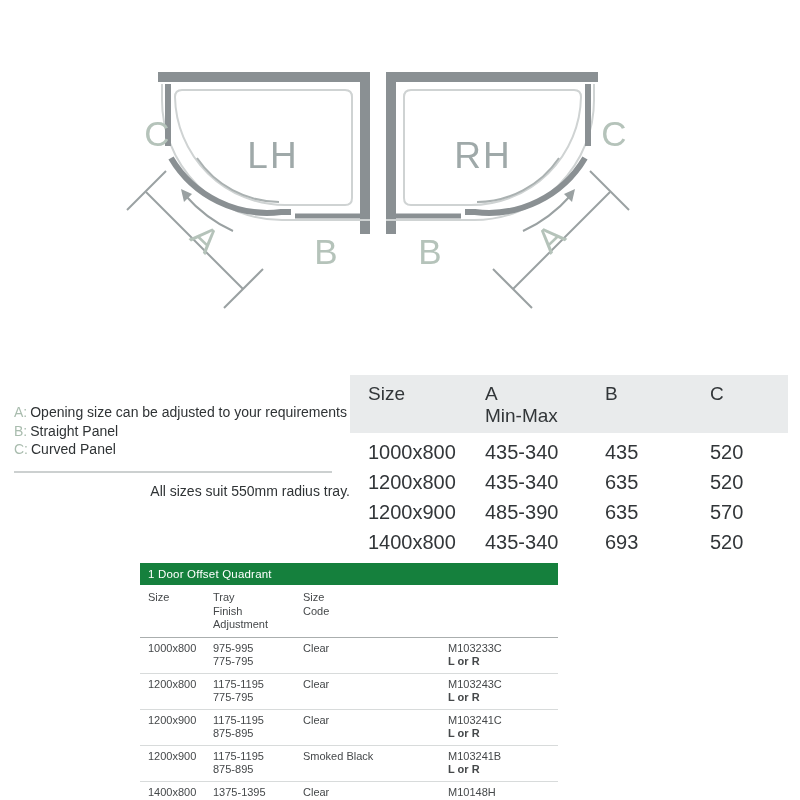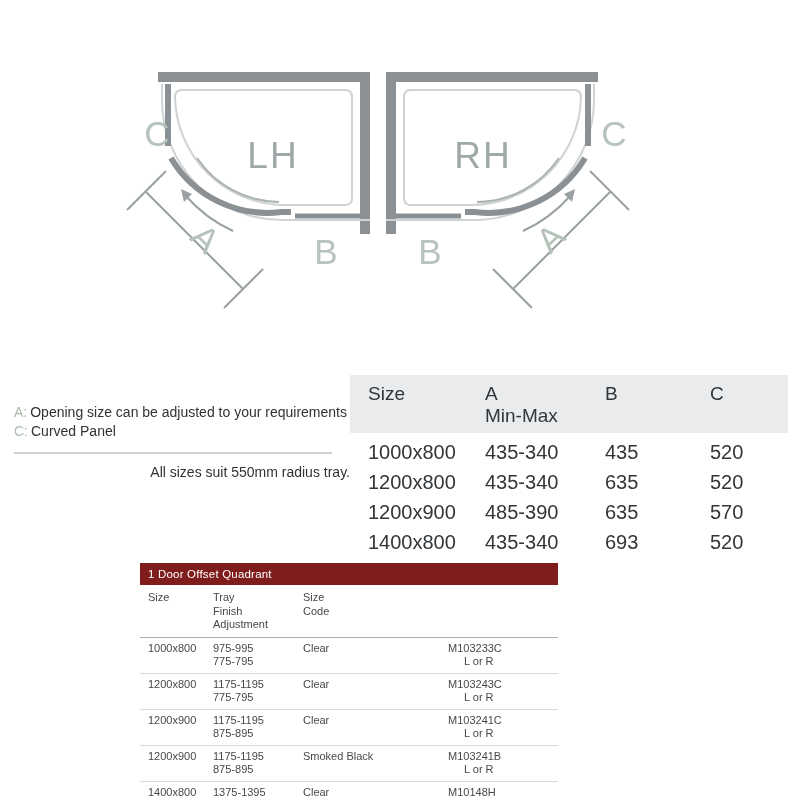--- a/index.html
+++ b/index.html
@@ -18,25 +18,25 @@
   .notes-divider{border:none;border-top:2px solid #ccd0d0;margin:12px 0 9px 0;width:318px;}
   .extra-line{line-height:19.5px;text-align:right;}
   
   .size-table{position:absolute;left:350px;top:375px;width:438px;color:#323639;}
   .st-grid{display:grid;grid-template-columns:117px 120px 105px 1fr;padding-left:18px;box-sizing:border-box;}
   .st-header{background:#e9ebec;font-size:19px;padding-top:8px;padding-bottom:6px;min-height:57px;line-height:22px;}
   .st-rows{margin-top:4px;}
   .st-row{height:30px;align-items:center;font-size:20px;}
   
   .product-table{position:absolute;left:140px;top:563px;width:418px;color:#45484a;font-size:11px;}
-  .pt-title{background:#7f1d1d;color:#ffffff;height:22px;line-height:22px;padding-left:8px;font-size:11.5px;letter-spacing:.2px;}
+  .pt-title{background:#15803d;color:#ffffff;height:22px;line-height:22px;padding-left:8px;font-size:11.5px;letter-spacing:.2px;}
   .pt-grid{display:grid;grid-template-columns:65px 90px 145px 1fr;padding-left:8px;box-sizing:border-box;line-height:13.5px;}
   .pt-headers{padding-top:6px;padding-bottom:5px;border-bottom:1px solid #aaaeae;min-height:45px;}
   .pt-row{padding-top:4px;padding-bottom:4px;border-bottom:1px solid #d8dbdb;min-height:33px;}
-  .b{font-weight:normal;margin-left:16px;}
+  .b{font-weight:bold;}
 </style>
 </head>
 <body>
 
 <svg class="diagram-svg" width="800" height="340" viewBox="0 0 800 340">
   <defs>
     <g id="enclosure-shape">
       <rect x="158" y="72" width="212" height="10" fill="#8a9093"></rect>
       <rect x="360" y="82" width="10" height="152" fill="#8a9093"></rect>
       <path d="M 175,97 Q 175,90 182,90 L 345,90 Q 352,90 352,97 L 352,198 Q 352,205 345,205 L 285,205 A 110 110 0 0 1 175,97" fill="none" stroke="#cfd3d3" stroke-width="2"></path>
@@ -68,20 +68,23 @@
     <text x="430" y="264" text-anchor="middle" class="t-dim">B</text>
     <text transform="translate(559,247) rotate(-44)" text-anchor="middle" class="t-dim">A</text>
   </g>
 </svg>
 
 <div class="notes">
   <div class="legend-line">
     <span class="legend-key">A:</span><span>Opening size can be adjusted to your requirements</span>
   </div>
   <div class="legend-line">
+    <span class="legend-key">B:</span><span>Straight Panel</span>
+  </div>
+  <div class="legend-line">
     <span class="legend-key">C:</span><span>Curved Panel</span>
   </div>
   <hr class="notes-divider">
   <div class="extra-line">All sizes suit 550mm radius tray.</div>
 </div>
 
 <div class="size-table">
   <div class="st-grid st-header">
       <div>
         <div>Size</div>

